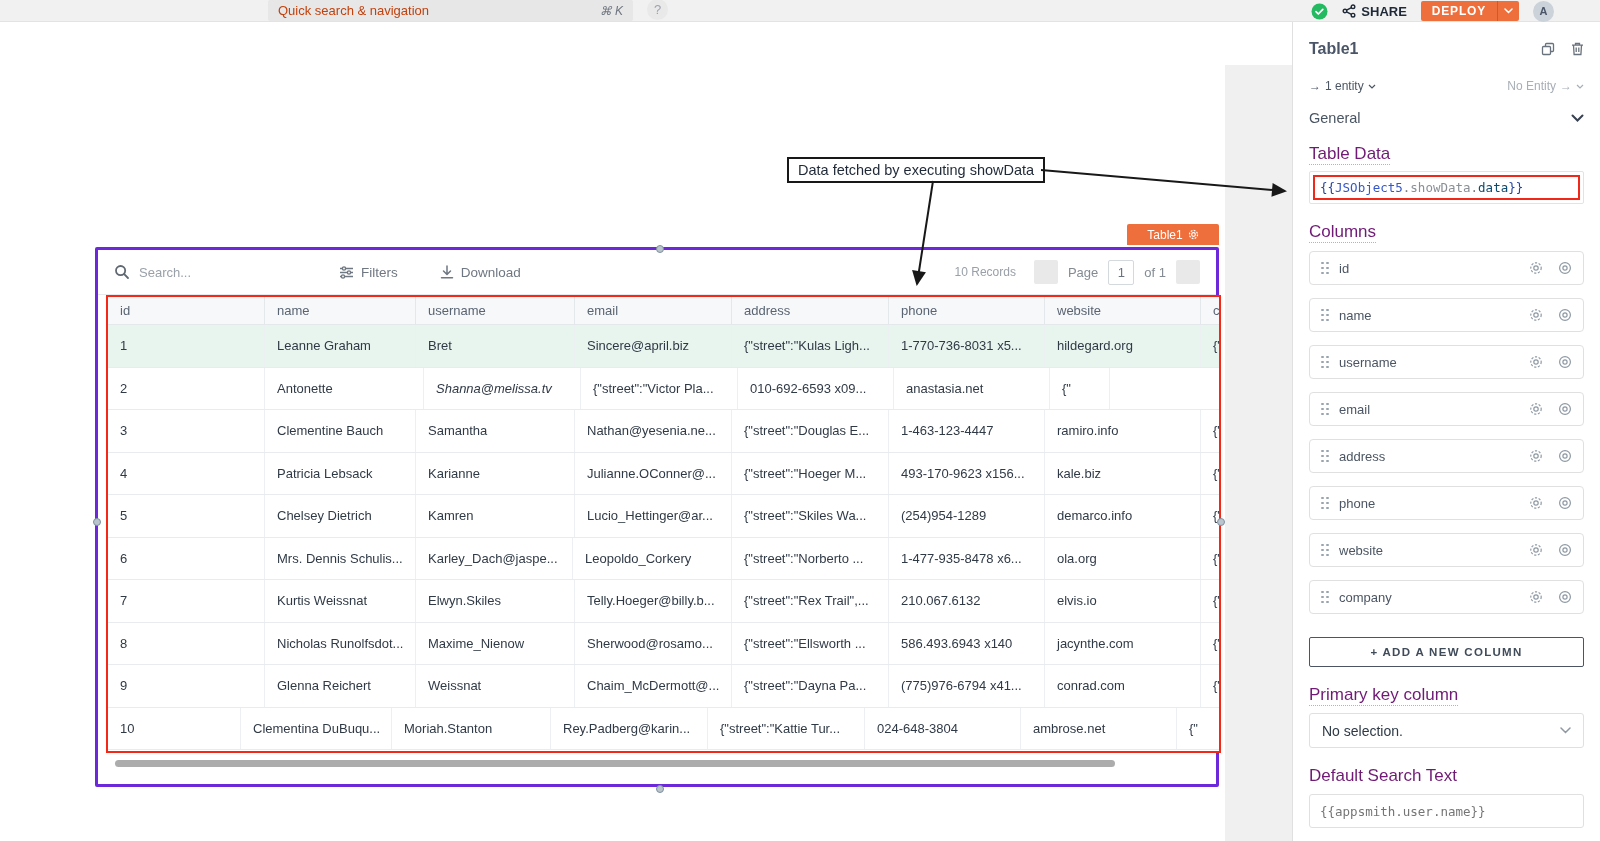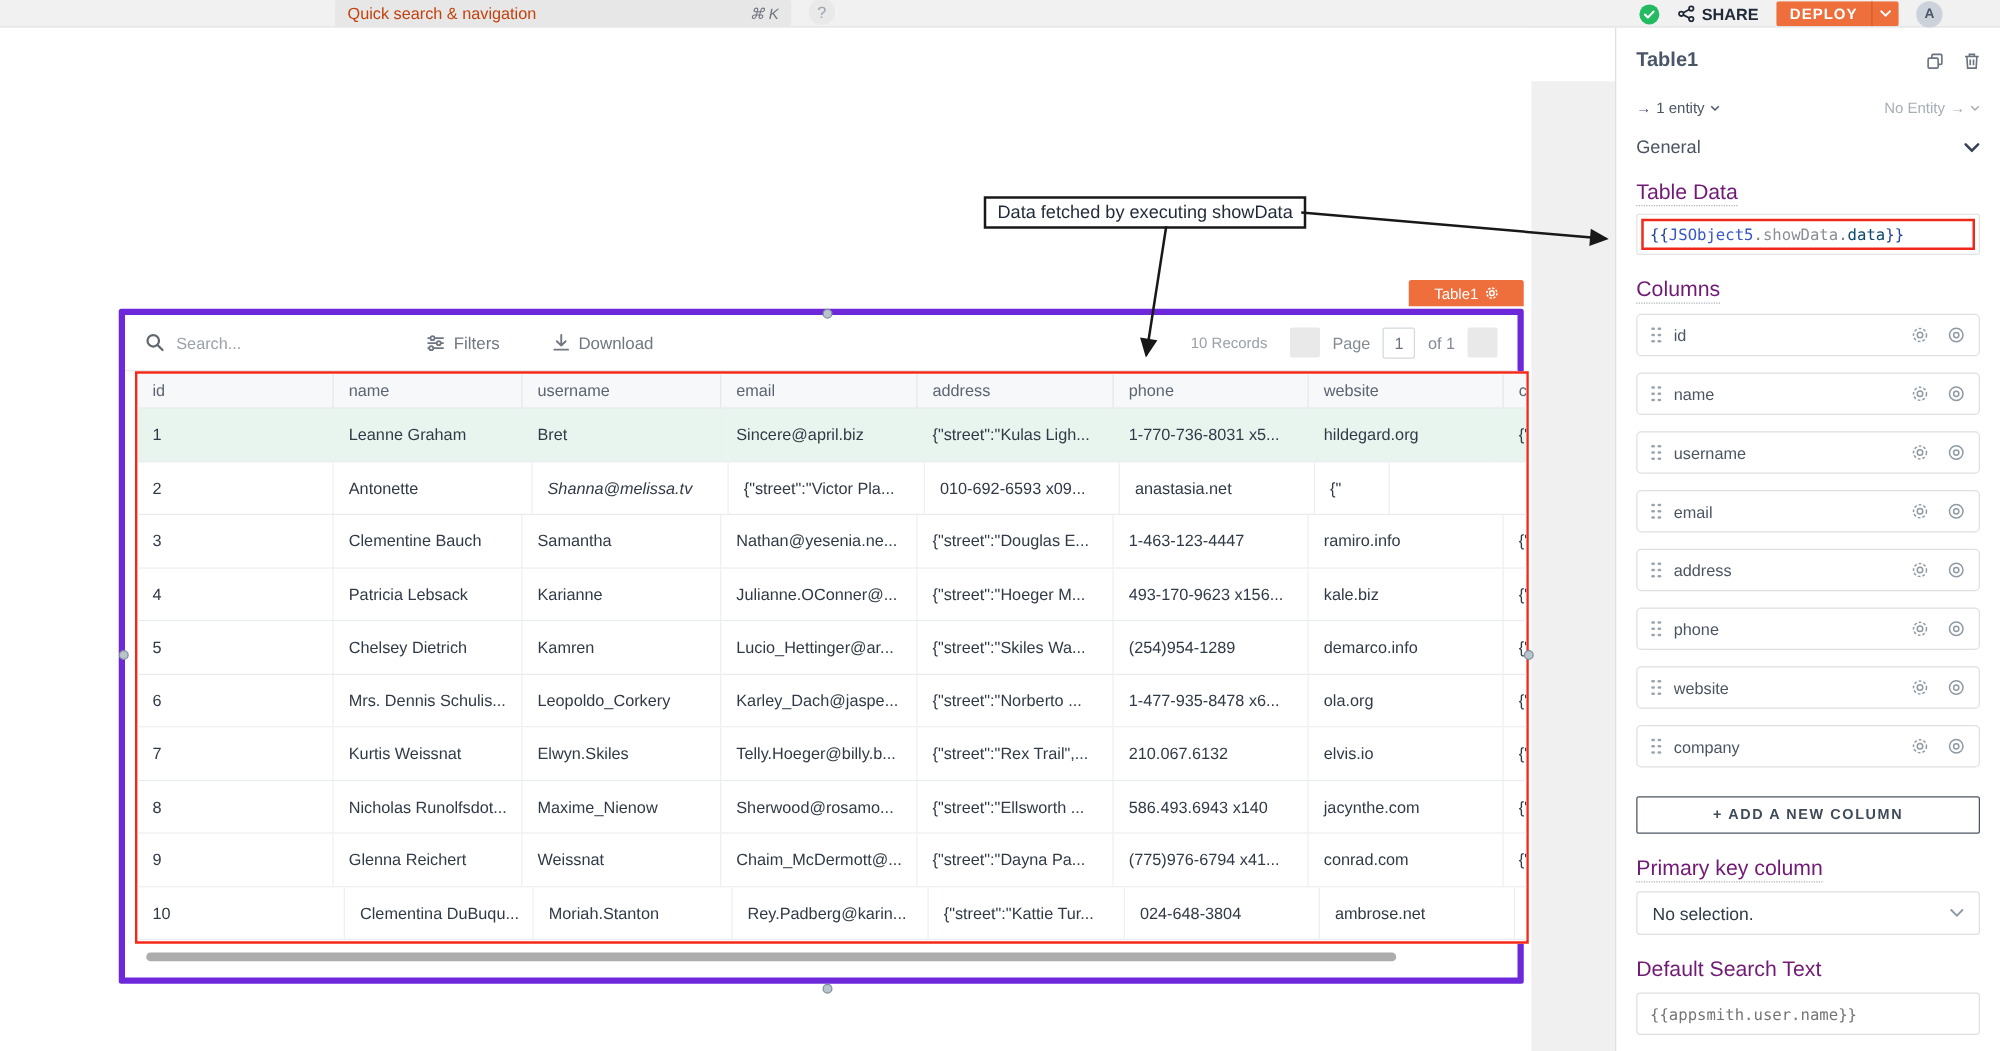--- a/index.html
+++ b/index.html
@@ -37,21 +37,21 @@
   
   .note { position:absolute; left:787px; top:135px; background:#fff; border:2px solid #181818;
     padding:3px 9px; font-size:14.5px; color:#1F2937; z-index:20; }
   .arrows { position:absolute; top:0; left:0; width:1600px; height:841px; pointer-events:none; z-index:40; }
 
   
   .badge { position:absolute; left:1127px; top:202px; width:92px; height:21px; background:var(--orange);
     color:#fff; font-size:12px; display:flex; align-items:center; justify-content:center; gap:5px;
     border-radius:2px 2px 0 0; z-index:6; cursor:pointer; }
   .widget { position:absolute; left:95px; top:225px; width:1124px; height:540px; background:#fff;
-    border:5px solid #6d28d9; border-radius:2px; z-index:4; }
+    border:3px solid #6d28d9; border-radius:2px; z-index:4; }
   .wtoolbar { height:45px; border-bottom:1px solid #E6EAED; display:flex; align-items:center; padding:0 16px; }
   .wsearch { display:flex; align-items:center; gap:9px; width:225px; }
   .wsearch .sph { font-size:13px; color:#9AA1A9; }
   .wtool { display:flex; align-items:center; gap:7px; font-size:13.5px; color:#6F7782; margin-right:42px; cursor:pointer; }
   .wtb-right { margin-left:auto; display:flex; align-items:center; gap:10px; }
   .records { font-size:12px; color:#99A0A8; margin-right:8px; }
   .pgbtn { width:24px; height:24px; background:#E9E9E9; border-radius:2px; }
   .pglabel { font-size:13px; color:#848B93; }
   .pginput { width:26px; height:25px; border:1px solid #D4D9DE; border-radius:2px; text-align:center;
     font-size:13px; color:#6B7380; font-family:"Liberation Sans",sans-serif; background:#fff; }
@@ -258,22 +258,22 @@
               <div class="tcell" style="width: 159px;">Kamren</div>
               <div class="tcell" style="width: 157px;">Lucio_Hettinger@ar...</div>
               <div class="tcell" style="width: 157px;">{"street":"Skiles Wa...</div>
               <div class="tcell" style="width: 156px;">(254)954-1289</div>
               <div class="tcell" style="width: 156px;">demarco.info</div>
               <div class="tcell" style="width: 60px;">{"</div>
             </div>
             <div class="trow">
               <div class="tcell" style="width: 157px;">6</div>
               <div class="tcell" style="width: 151px;">Mrs. Dennis Schulis...</div>
+              <div class="tcell" style="width: 157px;">Karley_Dach@jaspe...</div>
               <div class="tcell" style="width: 159px;">Leopoldo_Corkery</div>
-              <div class="tcell" style="width: 157px;">Karley_Dach@jaspe...</div>
               <div class="tcell" style="width: 157px;">{"street":"Norberto ...</div>
               <div class="tcell" style="width: 156px;">1-477-935-8478 x6...</div>
               <div class="tcell" style="width: 156px;">ola.org</div>
               <div class="tcell" style="width: 60px;">{"</div>
             </div>
             <div class="trow">
               <div class="tcell" style="width: 157px;">7</div>
               <div class="tcell" style="width: 151px;">Kurtis Weissnat</div>
               <div class="tcell" style="width: 159px;">Elwyn.Skiles</div>
               <div class="tcell" style="width: 157px;">Telly.Hoeger@billy.b...</div>
@@ -296,21 +296,21 @@
               <div class="tcell" style="width: 157px;">9</div>
               <div class="tcell" style="width: 151px;">Glenna Reichert</div>
               <div class="tcell" style="width: 159px;">Weissnat</div>
               <div class="tcell" style="width: 157px;">Chaim_McDermott@...</div>
               <div class="tcell" style="width: 157px;">{"street":"Dayna Pa...</div>
               <div class="tcell" style="width: 156px;">(775)976-6794 x41...</div>
               <div class="tcell" style="width: 156px;">conrad.com</div>
               <div class="tcell" style="width: 60px;">{"</div>
             </div>
             <div class="trow">
-              <div class="tcell" style="width: 166px;">10</div>
+              <div class="tcell" style="width: 133px;">10</div>
               <div class="tcell" style="width: 151px;">Clementina DuBuqu...</div>
               <div class="tcell" style="width: 159px;">Moriah.Stanton</div>
               <div class="tcell" style="width: 157px;">Rey.Padberg@karin...</div>
               <div class="tcell" style="width: 157px;">{"street":"Kattie Tur...</div>
               <div class="tcell" style="width: 156px;">024-648-3804</div>
               <div class="tcell" style="width: 156px;">ambrose.net</div>
               <div class="tcell" style="width: 60px;">{"</div>
             </div>
           </div>
       </div>

